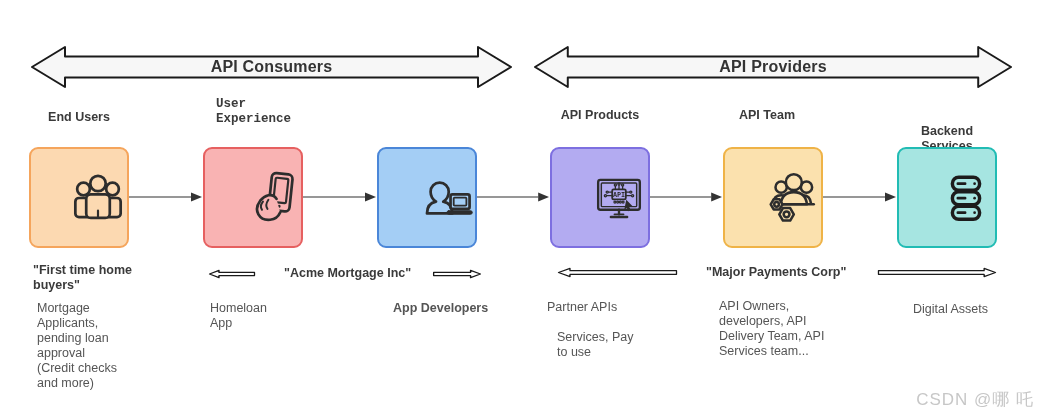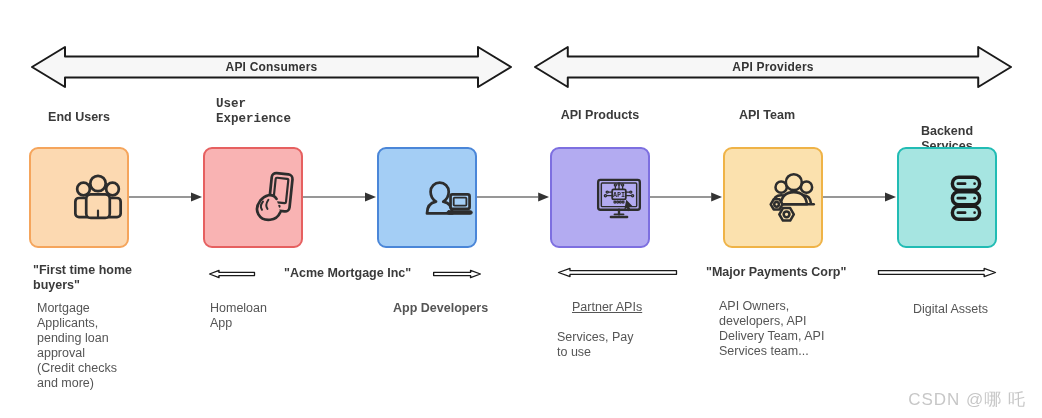--- a/index.html
+++ b/index.html
@@ -4,21 +4,21 @@
 <style>
   * { margin:0; padding:0; box-sizing:border-box; }
   html,body { background:#ffffff; }
   .canvas {
     position:relative; width:1042px; height:418px; background:#ffffff;
     font-family:"Liberation Sans", sans-serif; overflow:hidden;
   }
   .abs { position:absolute; }
   .big-arrow-label {
     position:absolute; display:flex; align-items:center; justify-content:center;
-    font-size:12px; font-weight:bold; color:#333; letter-spacing:.2px;
+    font-size:16px; font-weight:bold; color:#333; letter-spacing:.2px;
   }
   .hdr {
     position:absolute; font-size:12.5px; font-weight:bold; color:#3a3a3a;
     line-height:15px; white-space:pre-line;
   }
   .hdr.center { text-align:center; }
   .box {
     position:absolute; width:100px; height:101px; border-radius:9px;
     display:flex; align-items:center; justify-content:flex-end; border:2px solid;
   }
@@ -31,21 +31,21 @@
   .quote {
     position:absolute; font-size:12.5px; font-weight:bold; color:#3a3a3a;
     line-height:15px; white-space:pre-line;
   }
   .desc {
     position:absolute; font-size:12.5px; color:#555; line-height:15px;
     white-space:pre-line;
   }
   .flip { transform:scaleX(-1); }
   .watermark {
-    position:absolute; right:16px; top:388px; font-size:17px; color:#c7c7c7;
+    position:absolute; right:8px; top:388px; font-size:17px; color:#c7c7c7;
     letter-spacing:1px; text-shadow:1px 1px 0 #ffffff;
   }
 </style>
 </head>
 <body>
 
 <div class="canvas">
 
   <svg class="abs" style="left:30px; top:44px;" width="483" height="46" viewBox="0 0 483 46">
     <polygon points="2,23 35,3 35,12.5 448,12.5 448,3 481,23 448,43 448,33.5 35,33.5 35,43" fill="#F7F7F7" stroke="#1a1a1a" stroke-width="2" stroke-linejoin="round"></polygon>
@@ -204,21 +204,21 @@
 
   <div class="desc" style="left:37px; top:301px;">Mortgage
 Applicants,
 pending loan
 approval
 (Credit checks
 and more)</div>
   <div class="desc" style="left:210px; top:301px;">Homeloan
 App</div>
   <div class="desc" style="left:393px; top:301px;font-weight:bold;">App Developers</div>
-  <div class="desc" style="left:572px; top:300px;text-decoration:underline;">Partner APIs</div>
+  <div class="desc" style="left:547px; top:300px;">Partner APIs</div>
   <div class="desc" style="left:557px; top:330px;">Services, Pay
 to use</div>
   <div class="desc" style="left:719px; top:299px;">API Owners,
 developers, API
 Delivery Team, API
 Services team...</div>
   <div class="desc" style="left:913px; top:302px;">Digital Assets</div>
 
   <div class="watermark">CSDN @哪 吒</div>
 

